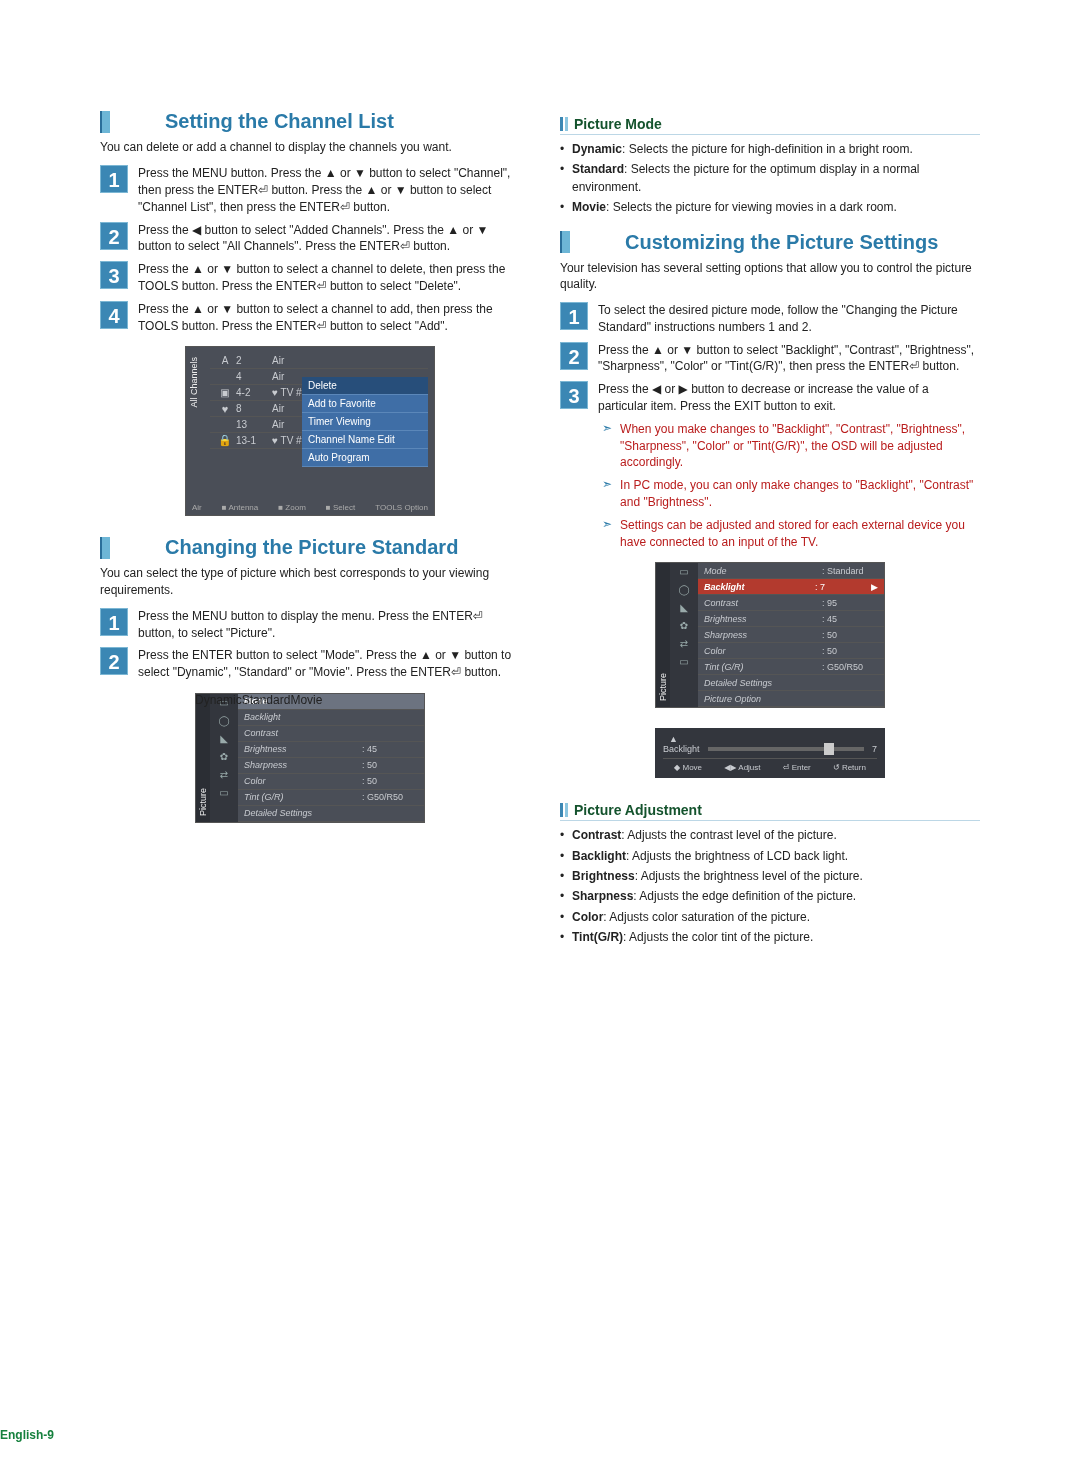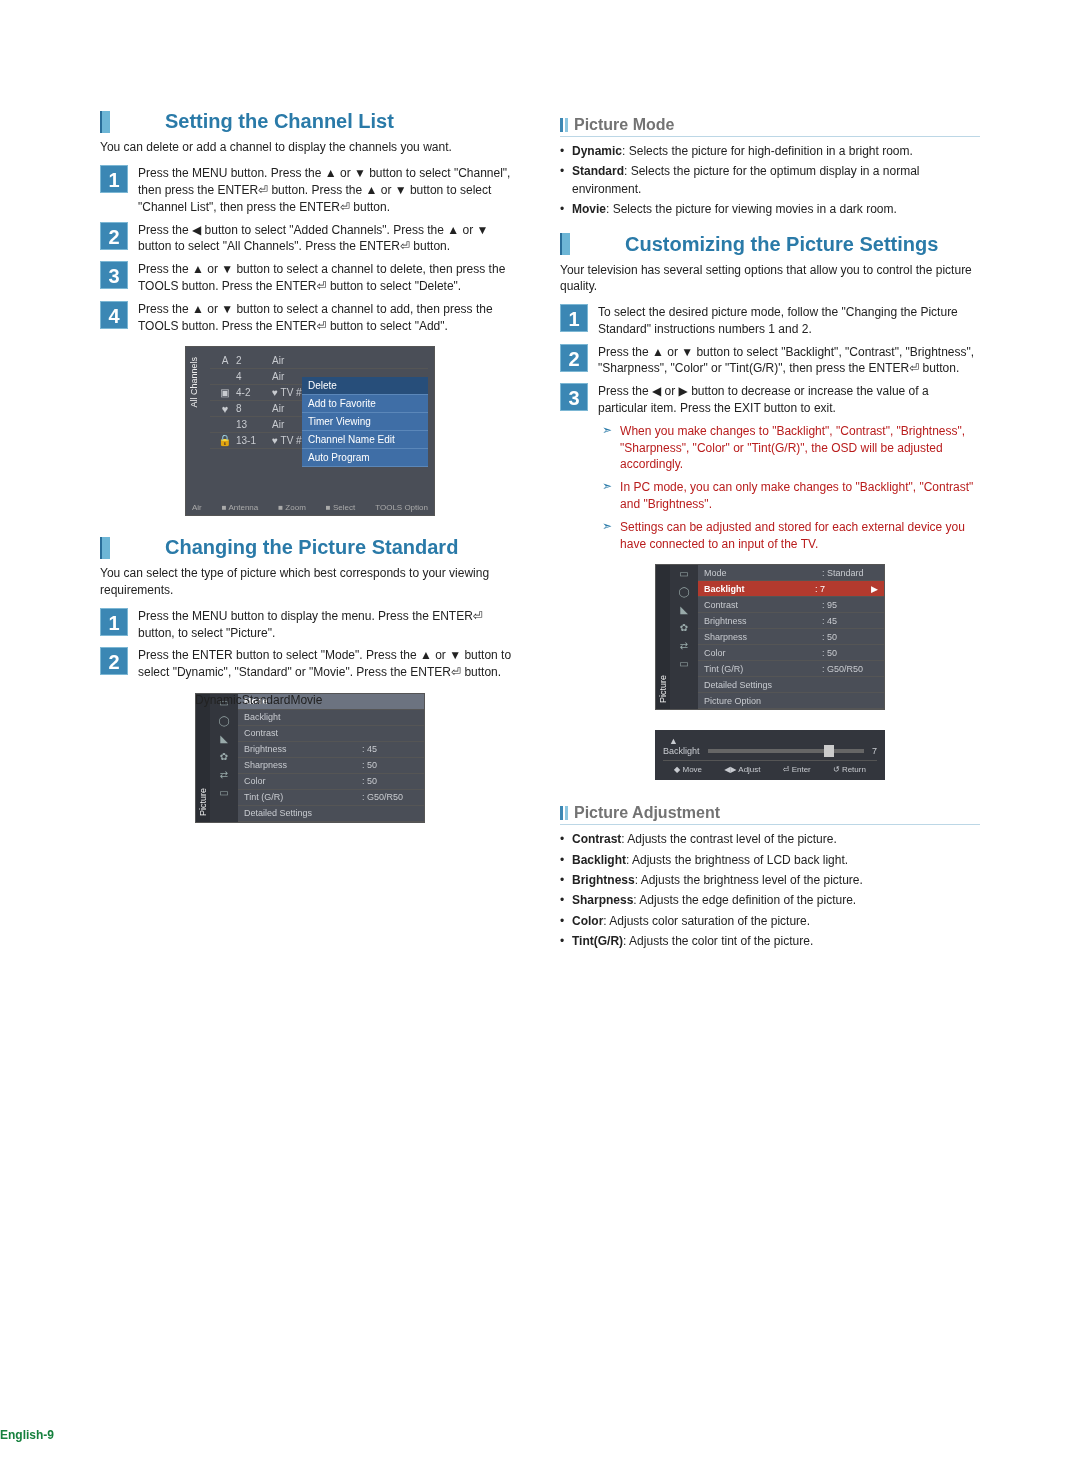--- a/index.html
+++ b/index.html
@@ -29,22 +29,22 @@
     background: #6db6d6;
     border-left: 2px solid #2a6f9a;
     margin-right: 8px;
   }
   h2 {
     color: #2a7aa8;
     font-size: 20px;
     font-weight: bold;
   }
   h3 {
-    color: #737373;
-    font-size: 16px;
+    color: #14532d;
+    font-size: 14px;
     font-weight: bold;
   }
   .subbar {
     display: flex;
     align-items: center;
     margin: 6px 0 6px 0;
   }
   .subbar .sb {
     width: 3px; height: 14px; background:#3d88b4; margin-right:2px;
   }
@@ -117,21 +117,21 @@
   }
   .osd-pic .icons { background:#33363d; width:28px; }
   .osd-pic .icons div { height:18px; text-align:center; line-height:18px; color:#9aa; }
   .osd-pic .body { flex:1; }
   .osd-pic .body .rowline {
     display:flex; height:16px; align-items:center; padding:0 6px;
     border-bottom:1px solid #555; font-size:9px;
   }
   .osd-pic .body .rowline.header { background:#6c7380; color:#fff; font-weight:bold; }
   .osd-pic .body .rowline.sel { background:#b33a2e; color:#fff; }
-  .osd-pic .body .rowline .lbl{ flex:1; }
+  .osd-pic .body .rowline .lbl{ flex:1;font-style:italic; }
   .osd-pic .body .rowline .val{ width:56px; }
   .osd-slider {
     background:#33363d; margin:8px auto 0 auto; width:230px; padding:6px 8px;
     color:#c8cbd0; font-size:9px;
   }
   .osd-slider .toprow {
     display:flex; align-items:center; justify-content:space-between;
     border-bottom:1px solid #555; padding-bottom:4px;
   }
   .osd-slider .track {

